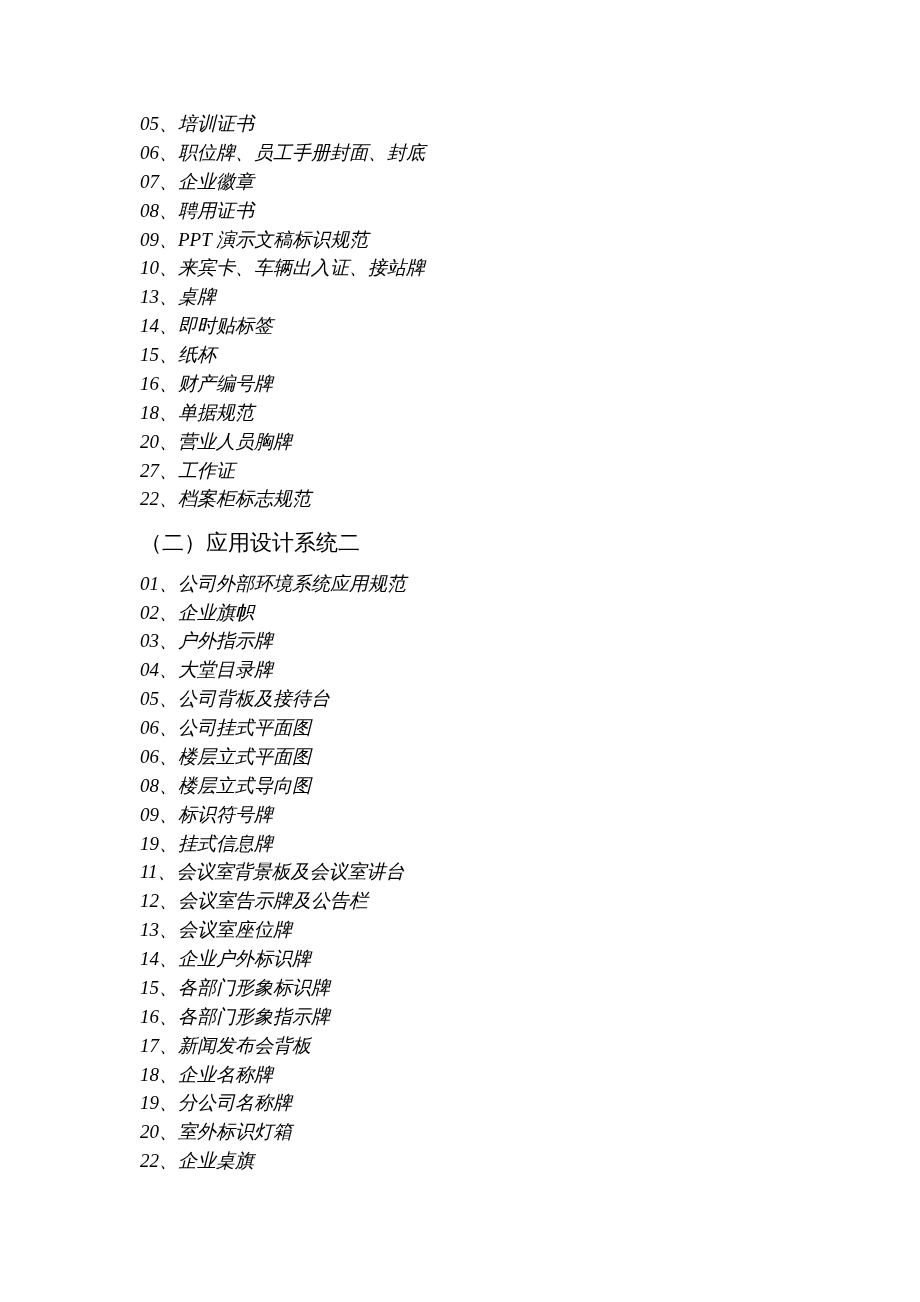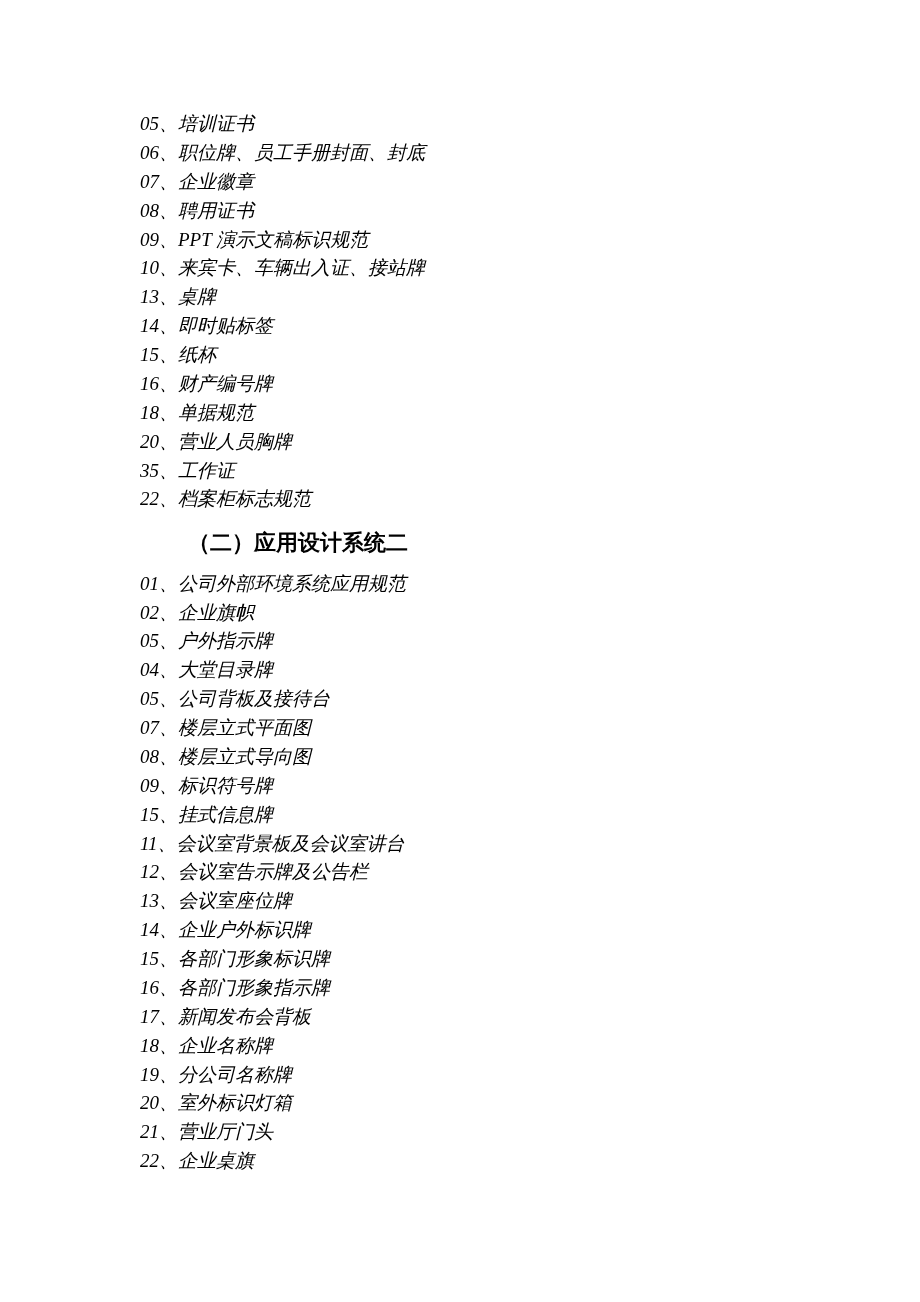--- a/index.html
+++ b/index.html
@@ -17,67 +17,66 @@
       padding-top: 110px;
       padding-left: 140px;
       line-height: 1.52;
     }
     .list-item {
       white-space: nowrap;
       font-style: italic;
     }
     .section-heading {
       font-family: "SimHei", "黑体", sans-serif;
-      font-weight: bold;
+      font-weight: normal;
       font-size: 22px;
       margin-top: 12px;
       margin-bottom: 10px;
-      margin-left: 48px;
     }
   </style>
 </head>
 <body>
 
 <div>
   <div>
     <div class="list-item">05、培训证书</div>
     <div class="list-item">06、职位牌、员工手册封面、封底</div>
     <div class="list-item">07、企业徽章</div>
     <div class="list-item">08、聘用证书</div>
     <div class="list-item">09、PPT 演示文稿标识规范</div>
     <div class="list-item">10、来宾卡、车辆出入证、接站牌</div>
     <div class="list-item">13、桌牌</div>
     <div class="list-item">14、即时贴标签</div>
     <div class="list-item">15、纸杯</div>
     <div class="list-item">16、财产编号牌</div>
     <div class="list-item">18、单据规范</div>
     <div class="list-item">20、营业人员胸牌</div>
-    <div class="list-item">35、工作证</div>
+    <div class="list-item">27、工作证</div>
     <div class="list-item">22、档案柜标志规范</div>
   </div>
 
   <div class="section-heading">（二）应用设计系统二</div>
 
   <div>
     <div class="list-item">01、公司外部环境系统应用规范</div>
     <div class="list-item">02、企业旗帜</div>
-    <div class="list-item">05、户外指示牌</div>
+    <div class="list-item">03、户外指示牌</div>
     <div class="list-item">04、大堂目录牌</div>
     <div class="list-item">05、公司背板及接待台</div>
-    <div class="list-item">07、楼层立式平面图</div>
+    <div class="list-item">06、公司挂式平面图</div>
+    <div class="list-item">06、楼层立式平面图</div>
     <div class="list-item">08、楼层立式导向图</div>
     <div class="list-item">09、标识符号牌</div>
-    <div class="list-item">15、挂式信息牌</div>
+    <div class="list-item">19、挂式信息牌</div>
     <div class="list-item">11、会议室背景板及会议室讲台</div>
     <div class="list-item">12、会议室告示牌及公告栏</div>
     <div class="list-item">13、会议室座位牌</div>
     <div class="list-item">14、企业户外标识牌</div>
     <div class="list-item">15、各部门形象标识牌</div>
     <div class="list-item">16、各部门形象指示牌</div>
     <div class="list-item">17、新闻发布会背板</div>
     <div class="list-item">18、企业名称牌</div>
     <div class="list-item">19、分公司名称牌</div>
     <div class="list-item">20、室外标识灯箱</div>
-    <div class="list-item">21、营业厅门头</div>
     <div class="list-item">22、企业桌旗</div>
 
   </div>
 </div>
 
 </body></html>

